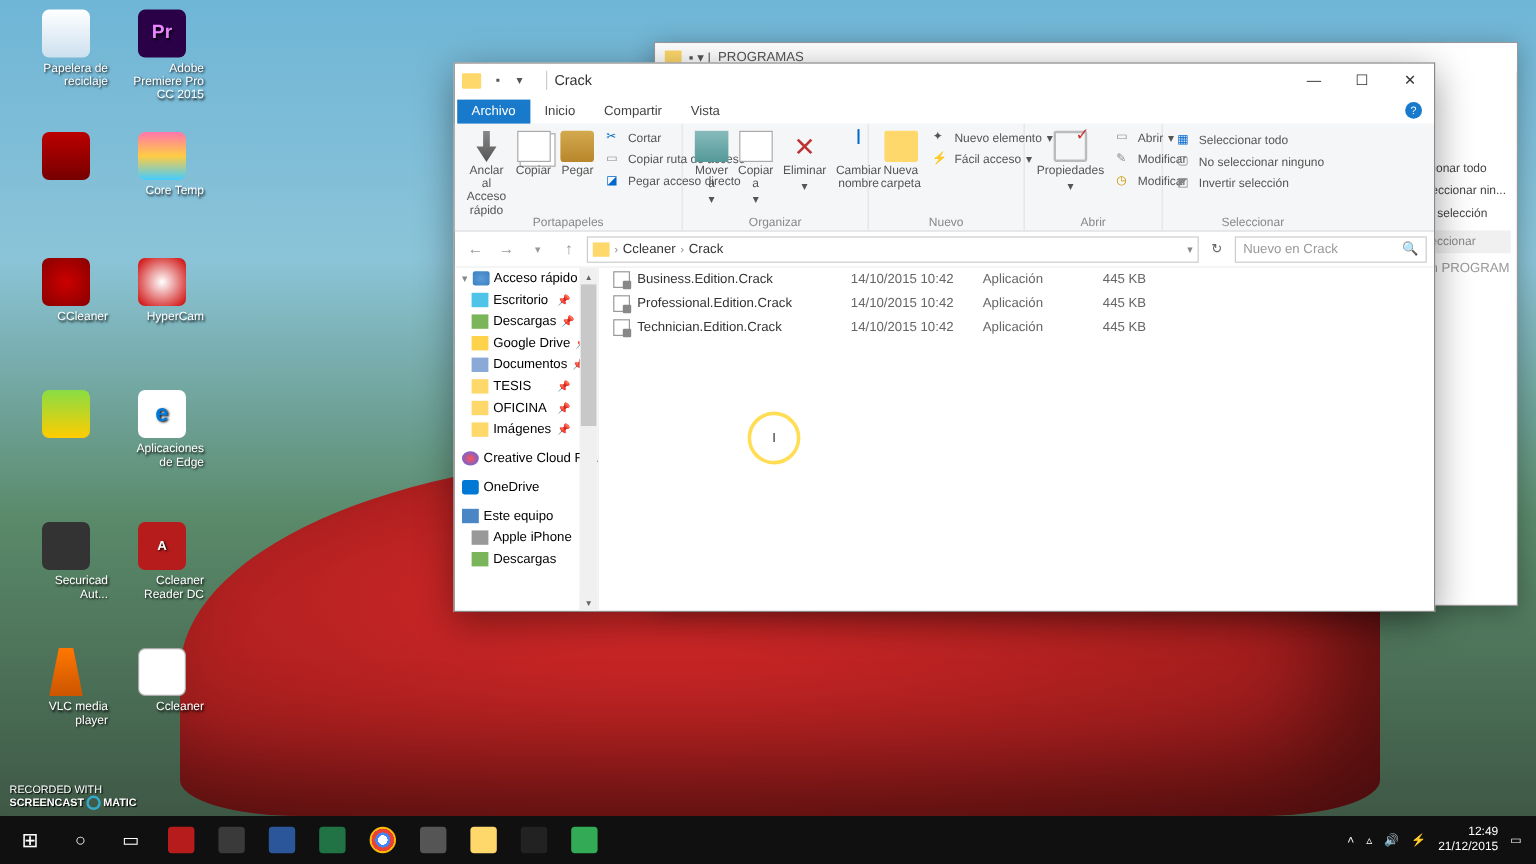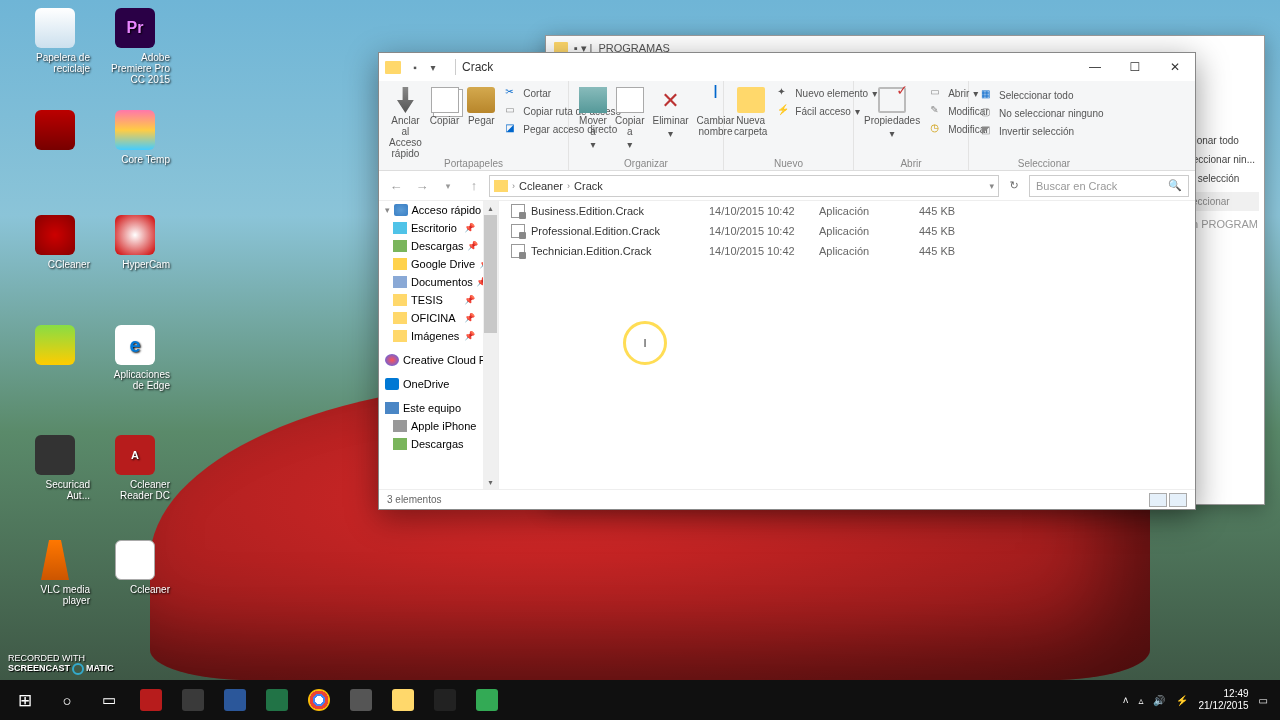--- a/index.html
+++ b/index.html
@@ -154,20 +154,27 @@
     </div>
     <div class="sep"></div>
     <span>Crack</span>
     <div class="win-ctrl">
       <div>—</div>
       <div>☐</div>
       <div class="close">✕</div>
     </div>
   </div>
 
+  <div class="tabs">
+    <div class="tab active">Archivo</div>
+    <div class="tab">Inicio</div>
+    <div class="tab">Compartir</div>
+    <div class="tab">Vista</div>
+    <div class="help">?</div>
+  </div>
 
   <div class="ribbon">
     <div class="rgroup" style="width:190px">
       <div style="display:flex">
         <div class="rbig">
             <div class="ricon pin"></div>
             <span>Anclar al Acceso rápido</span>
           </div>
         <div class="rbig">
             <div class="ricon copy"></div>
@@ -263,21 +270,21 @@
     <div class="path">
       <div class="f"></div>
       <span class="sep">›</span>
       <span class="crumb">Ccleaner</span>
       <span class="sep">›</span>
       <span class="crumb">Crack</span>
       <span style="margin-left:auto;color:#888;font-size:9px">▾</span>
     </div>
     <div class="refresh">↻</div>
     <div class="search">
-        <span>Buscar en Crack</span>
+        <span>Nuevo en Crack</span>
         <span>🔍</span>
       </div>
   </div>
 
   <div class="body">
     <div class="nav-pane">
       <div class="nav-item hdr">
           <span style="color:#888;font-size:9px">▾</span>
           <div class="ni star"></div>
           <span>Acceso rápido</span>
@@ -367,27 +374,20 @@
             <div class="n">Technician.Edition.Crack</div>
             <div class="d">14/10/2015 10:42</div>
             <div class="t">Aplicación</div>
             <div class="s">445 KB</div>
           </div>
         <div class="cursor-ring">I</div>
       </div>
     </div>
   </div>
 
-  <div class="status">
-    <span>3 elementos</span>
-    <div class="views">
-      <span></span>
-      <span></span>
-    </div>
-  </div>
 </div>
 
 <div class="watermark">
   <div>RECORDED WITH</div>
   <div><b>SCREENCAST</b><span class="o"></span><b>MATIC</b></div>
 </div>
 
 <div class="taskbar">
   <div class="tb-item win">⊞</div>
   <div class="tb-item">○</div>

